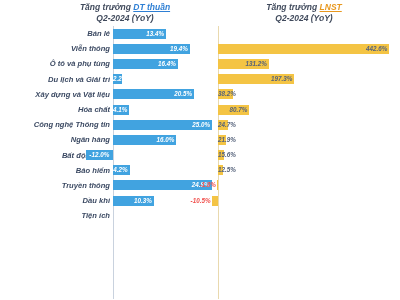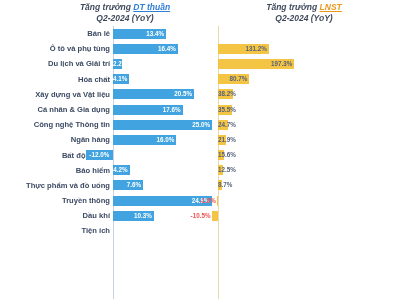--- a/index.html
+++ b/index.html
@@ -50,20 +50,21 @@
   .rows {
     position: absolute;
     top: 26px;
     left: 0;
     width: 400px;
   }
   .row {
     position: relative;
     height: 15.2px;
     width: 368px;
+    font-style: italic;
   }
 
   
   .label {
     position: absolute;
     left: -18px;
     top: 0;
     width: 128px;
     height: 15.2px;
     line-height: 15.2px;
@@ -174,20 +175,31 @@
   <div class="rows" id="rows">
       <div class="row">
         <div class="label">Bán lẻ</div>
         <div class="panel-left">
           <div class="bar-blue pos" style="width: 53.0846px;"></div>
           <span class="val val-in-blue" style="left: 0px; width: 53.0846px; text-align: right; padding-right: 2px; box-sizing: border-box;">13.4%</span>
         </div>
         <div class="panel-right"></div>
       </div>
       <div class="row">
+        <div class="label">Viễn thông</div>
+        <div class="panel-left">
+          <div class="bar-blue pos" style="width: 76.8538px;"></div>
+          <span class="val val-in-blue" style="left: 0px; width: 76.8538px; text-align: right; padding-right: 2px; box-sizing: border-box;">19.4%</span>
+        </div>
+        <div class="panel-right">
+          <div class="bar-yellow pos" style="width: 171.39px;"></div>
+          <span class="val val-in-yellow" style="left: 0px; width: 171.39px; text-align: right; padding-right: 2px; box-sizing: border-box;">442.6%</span>
+        </div>
+      </div>
+      <div class="row">
         <div class="label">Ô tô và phụ tùng</div>
         <div class="panel-left">
           <div class="bar-blue pos" style="width: 64.9692px;"></div>
           <span class="val val-in-blue" style="left: 0px; width: 64.9692px; text-align: right; padding-right: 2px; box-sizing: border-box;">16.4%</span>
         </div>
         <div class="panel-right">
           <div class="bar-yellow pos" style="width: 50.8051px;"></div>
           <span class="val val-in-yellow" style="left: 0px; width: 50.8051px; text-align: right; padding-right: 2px; box-sizing: border-box;">131.2%</span>
         </div>
       </div>
@@ -196,53 +208,42 @@
         <div class="panel-left">
           <div class="bar-blue pos" style="width: 8.71538px;"></div>
           <span class="val val-in-blue" style="left: 0px; width: 8.71538px; text-align: right; padding-right: 2px; box-sizing: border-box;">2.2%</span>
         </div>
         <div class="panel-right">
           <div class="bar-yellow pos" style="width: 76.4013px;"></div>
           <span class="val val-in-yellow" style="left: 0px; width: 76.4013px; text-align: right; padding-right: 2px; box-sizing: border-box;">197.3%</span>
         </div>
       </div>
       <div class="row">
+        <div class="label">Xây dựng và Vật liệu</div>
+        <div class="panel-left">
+          <div class="bar-blue pos" style="width: 81.2115px;"></div>
+          <span class="val val-in-blue" style="left: 0px; width: 81.2115px; text-align: right; padding-right: 2px; box-sizing: border-box;">20.5%</span>
+        </div>
+        <div class="panel-right">
+          <div class="bar-yellow pos" style="width: 14.7923px;"></div>
+          <span class="val val-in-yellow" style="left: 0px; width: 14.7923px; text-align: right; padding-right: 2px; box-sizing: border-box;">38.2%</span>
+        </div>
+      </div>
+      <div class="row">
         <div class="label">Hóa chất</div>
         <div class="panel-left">
           <div class="bar-blue pos" style="width: 16.2423px;"></div>
           <span class="val val-in-blue" style="left: 0px; width: 16.2423px; text-align: right; padding-right: 2px; box-sizing: border-box;">4.1%</span>
         </div>
         <div class="panel-right">
           <div class="bar-yellow pos" style="width: 31.2498px;"></div>
           <span class="val val-in-yellow" style="left: 0px; width: 31.2498px; text-align: right; padding-right: 2px; box-sizing: border-box;">80.7%</span>
         </div>
       </div>
       <div class="row">
-        <div class="label">Xây dựng và Vật liệu</div>
-        <div class="panel-left">
-          <div class="bar-blue pos" style="width: 81.2115px;"></div>
-          <span class="val val-in-blue" style="left: 0px; width: 81.2115px; text-align: right; padding-right: 2px; box-sizing: border-box;">20.5%</span>
-        </div>
-        <div class="panel-right">
-          <div class="bar-yellow pos" style="width: 14.7923px;"></div>
-          <span class="val val-in-yellow" style="left: 0px; width: 14.7923px; text-align: right; padding-right: 2px; box-sizing: border-box;">38.2%</span>
-        </div>
-      </div>
-      <div class="row">
-        <div class="label">Cá nhân &amp; Gia dụng</div>
-        <div class="panel-left">
-          <div class="bar-blue pos" style="width: 69.7231px;"></div>
-          <span class="val val-in-blue" style="left: 0px; width: 69.7231px; text-align: right; padding-right: 2px; box-sizing: border-box;">17.6%</span>
-        </div>
-        <div class="panel-right">
-          <div class="bar-yellow pos" style="width: 13.7468px;"></div>
-          <span class="val val-in-yellow" style="left: 0px; width: 13.7468px; text-align: right; padding-right: 2px; box-sizing: border-box;">35.5%</span>
-        </div>
-      </div>
-      <div class="row">
         <div class="label">Công nghệ Thông tin</div>
         <div class="panel-left">
           <div class="bar-blue pos" style="width: 99.0385px;"></div>
           <span class="val val-in-blue" style="left: 0px; width: 99.0385px; text-align: right; padding-right: 2px; box-sizing: border-box;">25.0%</span>
         </div>
         <div class="panel-right">
           <div class="bar-yellow pos" style="width: 9.56468px;"></div>
           <span class="val val-in-yellow" style="left: 0px; width: 9.56468px; text-align: right; padding-right: 2px; box-sizing: border-box;">24.7%</span>
         </div>
       </div>
@@ -270,31 +271,20 @@
       </div>
       <div class="row">
         <div class="label">Bảo hiểm</div>
         <div class="panel-left">
           <div class="bar-blue pos" style="width: 16.6385px;"></div>
           <span class="val val-in-blue" style="left: 0px; width: 16.6385px; text-align: right; padding-right: 2px; box-sizing: border-box;">4.2%</span>
         </div>
         <div class="panel-right">
           <div class="bar-yellow pos" style="width: 4.84043px;"></div>
           <span class="val val-in-yellow" style="left: 0px; width: 4.84043px; text-align: right; padding-right: 2px; box-sizing: border-box;">12.5%</span>
-        </div>
-      </div>
-      <div class="row">
-        <div class="label">Thực phẩm và đồ uống</div>
-        <div class="panel-left">
-          <div class="bar-blue pos" style="width: 30.1077px;"></div>
-          <span class="val val-in-blue" style="left: 0px; width: 30.1077px; text-align: right; padding-right: 2px; box-sizing: border-box;">7.6%</span>
-        </div>
-        <div class="panel-right">
-          <div class="bar-yellow pos" style="width: 4px;"></div>
-          <span class="val val-in-yellow" style="left: 0px; width: 4px; text-align: right; padding-right: 2px; box-sizing: border-box;">8.7%</span>
         </div>
       </div>
       <div class="row">
         <div class="label">Truyền thông</div>
         <div class="panel-left">
           <div class="bar-blue pos" style="width: 98.6423px;"></div>
           <span class="val val-in-blue" style="left: 0px; width: 98.6423px; text-align: right; padding-right: 2px; box-sizing: border-box;">24.9%</span>
         </div>
         <div class="panel-right">
           <div class="bar-yellow neg" style="width: 1.10769px; right: 182px;"></div>

